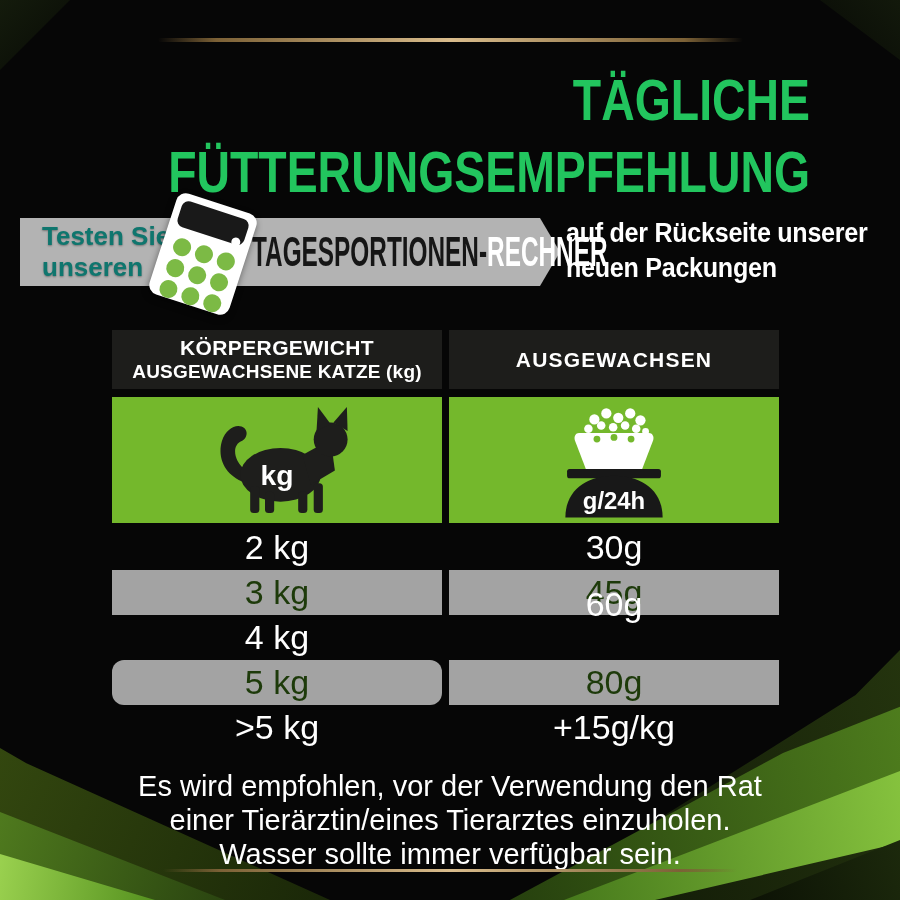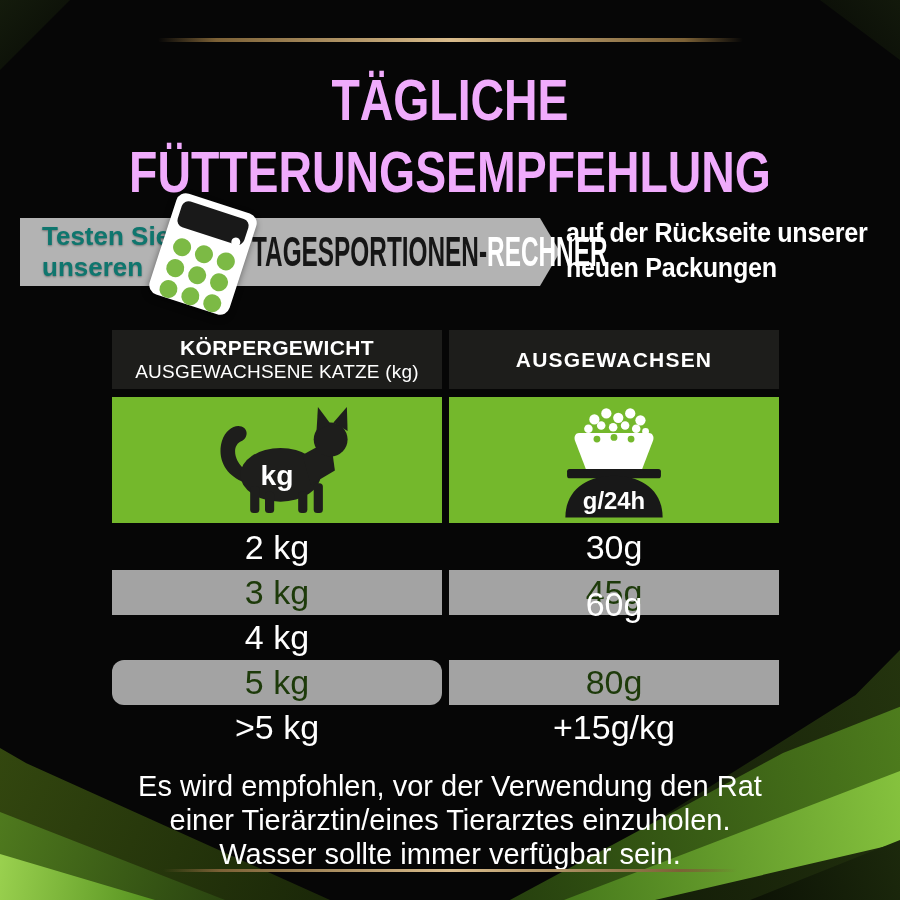--- a/index.html
+++ b/index.html
@@ -6,21 +6,21 @@
   .page{position:relative;width:900px;height:900px;background:#060606;overflow:hidden;
         font-family:"Liberation Sans",sans-serif;}
 
   
   .gold-line{position:absolute;height:4px;border-radius:2px;
     background:linear-gradient(90deg,rgba(43,32,16,0) 0%,#7c6136 10%,#d9bc8c 50%,#7c6136 90%,rgba(43,32,16,0) 100%);}
   .gold-top{left:158px;top:38px;width:585px;}
   .gold-bottom{left:163px;top:869px;width:574px;height:3px;z-index:6;}
 
   
-  .title{position:absolute;left:0;right:0;top:64px;text-align:center;color:#f0abfc;
+  .title{position:absolute;left:0;right:0;top:64px;text-align:right;color:#22c55e;
          font-weight:bold;font-size:58px;line-height:72px;z-index:2;}
   .title span{display:block;transform:scaleX(0.80);transform-origin:center;letter-spacing:0;}
 
   
   .ribbon-bar{position:absolute;left:20px;top:218px;width:520px;height:68px;background:#b3b3b3;z-index:2;}
   .ribbon-arrow{position:absolute;left:540px;top:218px;width:0;height:0;z-index:2;
     border-top:34px solid transparent;border-bottom:34px solid transparent;border-left:20px solid #b3b3b3;}
   .ribbon-left-text{position:absolute;left:42px;top:221px;z-index:3;color:#0f766e;font-weight:bold;
     font-size:26px;line-height:31px;text-shadow:0 1px 2px rgba(0,0,0,.35);}
   .ribbon-label{position:absolute;left:252px;top:218px;height:68px;display:flex;align-items:center;z-index:3;
@@ -35,21 +35,21 @@
   .calc{position:absolute;left:161px;top:201px;width:84px;height:106px;z-index:4;transform:rotate(18deg);}
   .calc-body{position:absolute;inset:0;background:#fff;border-radius:10px;box-shadow:0 3px 7px rgba(0,0,0,.45);}
   .calc-screen{position:absolute;left:7px;top:7px;width:70px;height:27px;background:#191919;border-radius:7px;}
   .calc-notch{position:absolute;right:3px;bottom:-2px;width:9px;height:9px;border-radius:50%;background:#fff;}
   .calc-btn{position:absolute;width:18px;height:18px;border-radius:50%;background:#7cba45;}
   .col-left{left:112px;}
   .col-right{left:449px;}
   .thead{position:absolute;top:330px;width:330px;height:59px;background:#1d1d1b;
     display:flex;flex-direction:column;justify-content:center;text-align:center;color:#fff;z-index:2;}
   .thead .l1{font-size:21px;font-weight:bold;letter-spacing:0.4px;line-height:24px;}
-  .thead .l2{font-size:19px;font-weight:normal;letter-spacing:0.2px;line-height:24px;}
+  .thead .l2{font-size:19px;font-weight:bold;letter-spacing:0.2px;line-height:24px;}
   .thead.single .l1{font-size:21px;letter-spacing:1.2px;}
   .icon-row{position:absolute;top:397px;width:330px;height:126px;background:#74b82c;
     display:flex;align-items:center;justify-content:center;z-index:2;}
   .trow{position:absolute;width:330px;height:45px;line-height:45px;text-align:center;
     font-size:34px;color:#fff;z-index:2;}
   .trow.green{background:#a3a3a3;color:#1d3a0a;}
 
   
   .footer-note{position:absolute;left:0;right:0;top:769px;text-align:center;color:#fff;
     font-size:29px;line-height:34px;z-index:6;}

